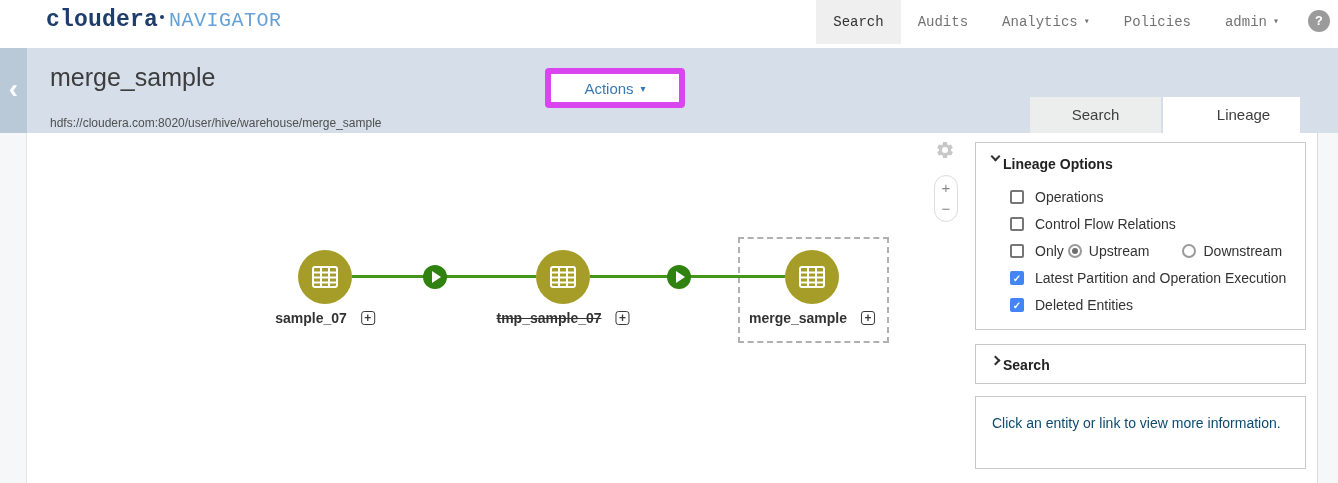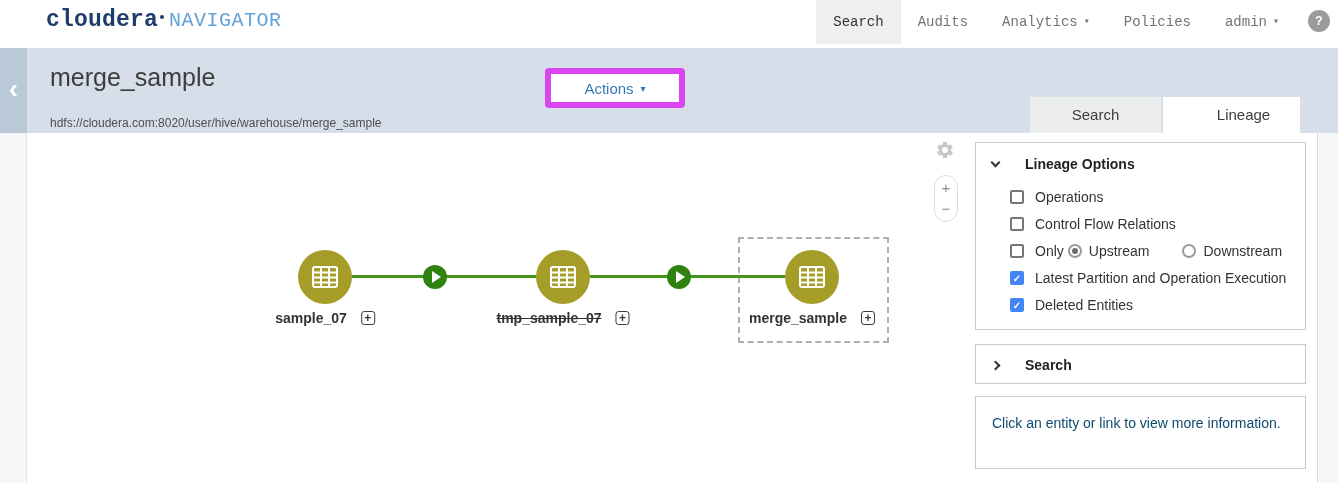--- a/index.html
+++ b/index.html
@@ -67,21 +67,21 @@
   .zoom-ctrl { position:absolute; left:907px; top:42px; width:24px; height:47px; background:#fff;
                border:1px solid #dcdcdc; border-radius:12px; display:flex; flex-direction:column;
                align-items:center; justify-content:space-between; padding:3px 0; }
   .zoom-btn { color:#8a8a8a; font-size:15px; line-height:18px; cursor:pointer; width:100%; text-align:center; }
 
   
   .panel-box { position:absolute; left:948px; width:331px; background:#fff; border:1px solid #c9c9c9; }
   #lineage-options { top:9px; height:188px; }
   #search-panel { top:211px; height:40px; }
   #info-panel { top:263px; height:73px; }
-  .panel-title-row { display:flex; align-items:center; gap:26px; padding:13px 14px 4px 16px; cursor:pointer; }
+  .panel-title-row { display:flex; gap:4px; padding:13px 14px 4px 16px; cursor:pointer; }
   #search-panel .panel-title-row { padding-top:12px; }
   .panel-title { font-size:14px; font-weight:bold; color:#222; }
   .chev { width:7px; height:7px; border-right:2px solid #333; border-bottom:2px solid #333; flex:none; }
   .chev.down { transform:rotate(45deg); margin-top:-3px; }
   .chev.right { transform:rotate(-45deg); }
   #options-rows { margin-top:7px; }
   .opt-row { display:flex; align-items:center; height:27px; padding-left:34px; font-size:14px; color:#333; }
   .cb { width:14px; height:14px; border:2px solid #767676; border-radius:2px; background:#fff;
         flex:none; margin-right:11px; cursor:pointer; font-size:10px; line-height:11px; text-align:center; }
   .cb.checked { background:#4285f4; border-color:#4285f4; color:#fff; font-weight:bold; }

